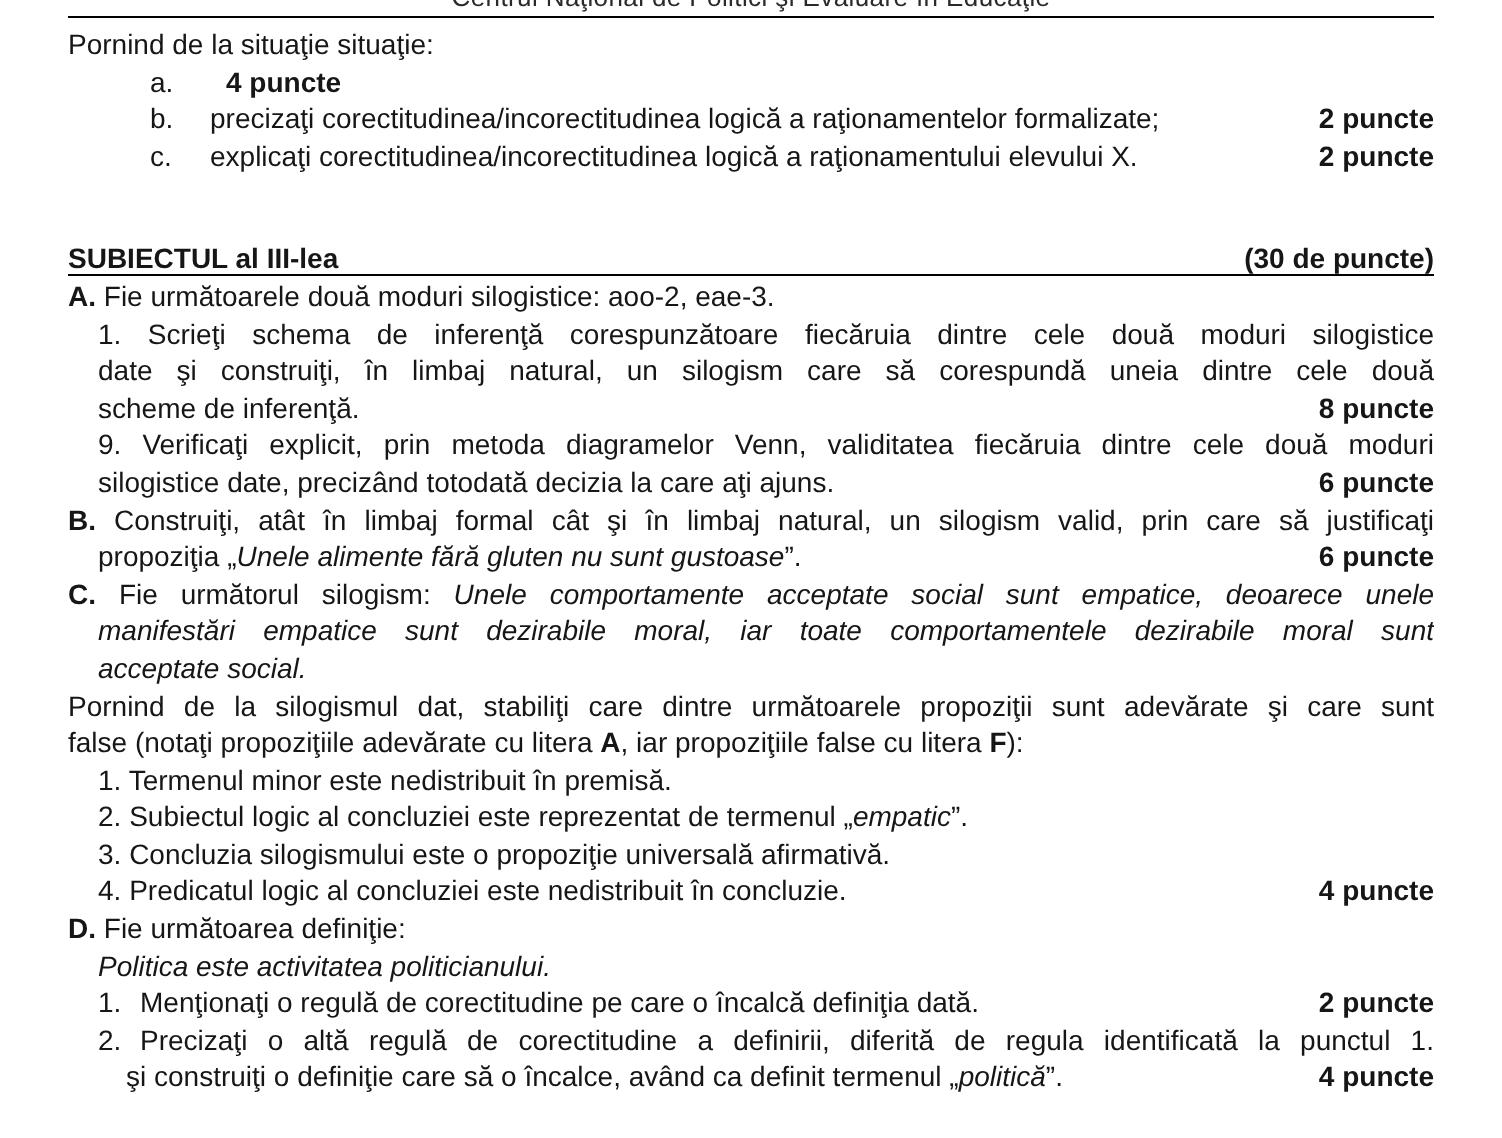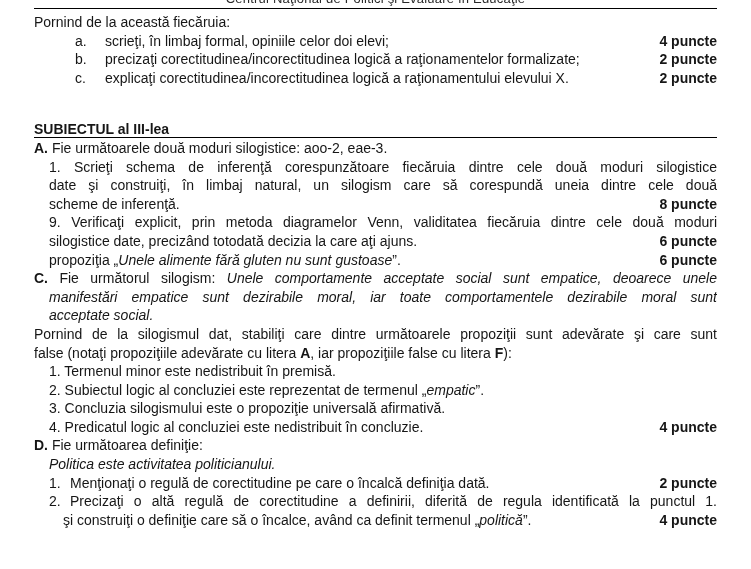--- a/index.html
+++ b/index.html
@@ -34,43 +34,43 @@
 </head>
 <body>
 
 <div class="page">
 
   <div class="hdrclip">
     <div class="hdrtext">Centrul Naţional de Politici şi Evaluare în Educaţie</div>
   </div>
 
   <div class="line lead">
-    <div class="txt nw">Pornind de la această fiecăruia:</div>
+    <div class="txt nw">Pornind de la situaţie situaţie:</div>
   </div>
 
   <div id="intro-items">
       <div class="line abcrow">
         <span class="abcnum">a.</span>
-        <div class="txt nw">scrieţi, în limbaj formal, opiniile celor doi elevi;</div>
         <span class="pts">4 puncte</span>
       </div>
       <div class="line abcrow">
         <span class="abcnum">b.</span>
         <div class="txt nw">precizaţi corectitudinea/incorectitudinea logică a raţionamentelor formalizate;</div>
         <span class="pts">2 puncte</span>
       </div>
       <div class="line abcrow">
         <span class="abcnum">c.</span>
         <div class="txt nw">explicaţi corectitudinea/incorectitudinea logică a raţionamentului elevului X.</div>
         <span class="pts">2 puncte</span>
       </div>
     </div>
 
   <div class="subject">
     <span class="b">SUBIECTUL al III-lea</span>
+    <span class="b">(30 de puncte)</span>
   </div>
 
   <div id="body-lines">
       <div class="line" style="padding-left: 0px;">
         <div class="txt nw"><span class="b">A.</span><span> Fie următoarele două moduri silogistice: aoo-2, eae-3.</span></div>
       </div>
       <div class="line" style="padding-left: 15px;">
         <div class="txt just"><span>1. Scrieţi schema de inferenţă corespunzătoare fiecăruia dintre cele două moduri silogistice</span></div>
       </div>
       <div class="line" style="padding-left: 15px;">
@@ -79,20 +79,23 @@
       <div class="line" style="padding-left: 15px; align-items: flex-end;">
         <div class="txt nw"><span>scheme de inferenţă.</span></div>
         <span class="pts">8 puncte</span>
       </div>
       <div class="line" style="padding-left: 15px;">
         <div class="txt just"><span>9. Verificaţi explicit, prin metoda diagramelor Venn, validitatea fiecăruia dintre cele două moduri</span></div>
       </div>
       <div class="line" style="padding-left: 15px;">
         <div class="txt nw"><span>silogistice date, precizând totodată decizia la care aţi ajuns.</span></div>
         <span class="pts">6 puncte</span>
+      </div>
+      <div class="line" style="padding-left: 0px;">
+        <div class="txt just"><span class="b">B.</span><span> Construiţi, atât în limbaj formal cât şi în limbaj natural, un silogism valid, prin care să justificaţi</span></div>
       </div>
       <div class="line" style="padding-left: 15px; align-items: center;">
         <div class="txt nw"><span>propoziţia „</span><span class="i">Unele alimente fără gluten nu sunt gustoase</span><span>”.</span></div>
         <span class="pts">6 puncte</span>
       </div>
       <div class="line" style="padding-left: 0px;">
         <div class="txt just"><span class="b">C.</span><span> Fie următorul silogism: </span><span class="i">Unele comportamente acceptate social sunt empatice, deoarece unele</span></div>
       </div>
       <div class="line" style="padding-left: 15px;">
         <div class="txt just"><span class="i">manifestări empatice sunt dezirabile moral, iar toate comportamentele dezirabile moral sunt</span></div>

